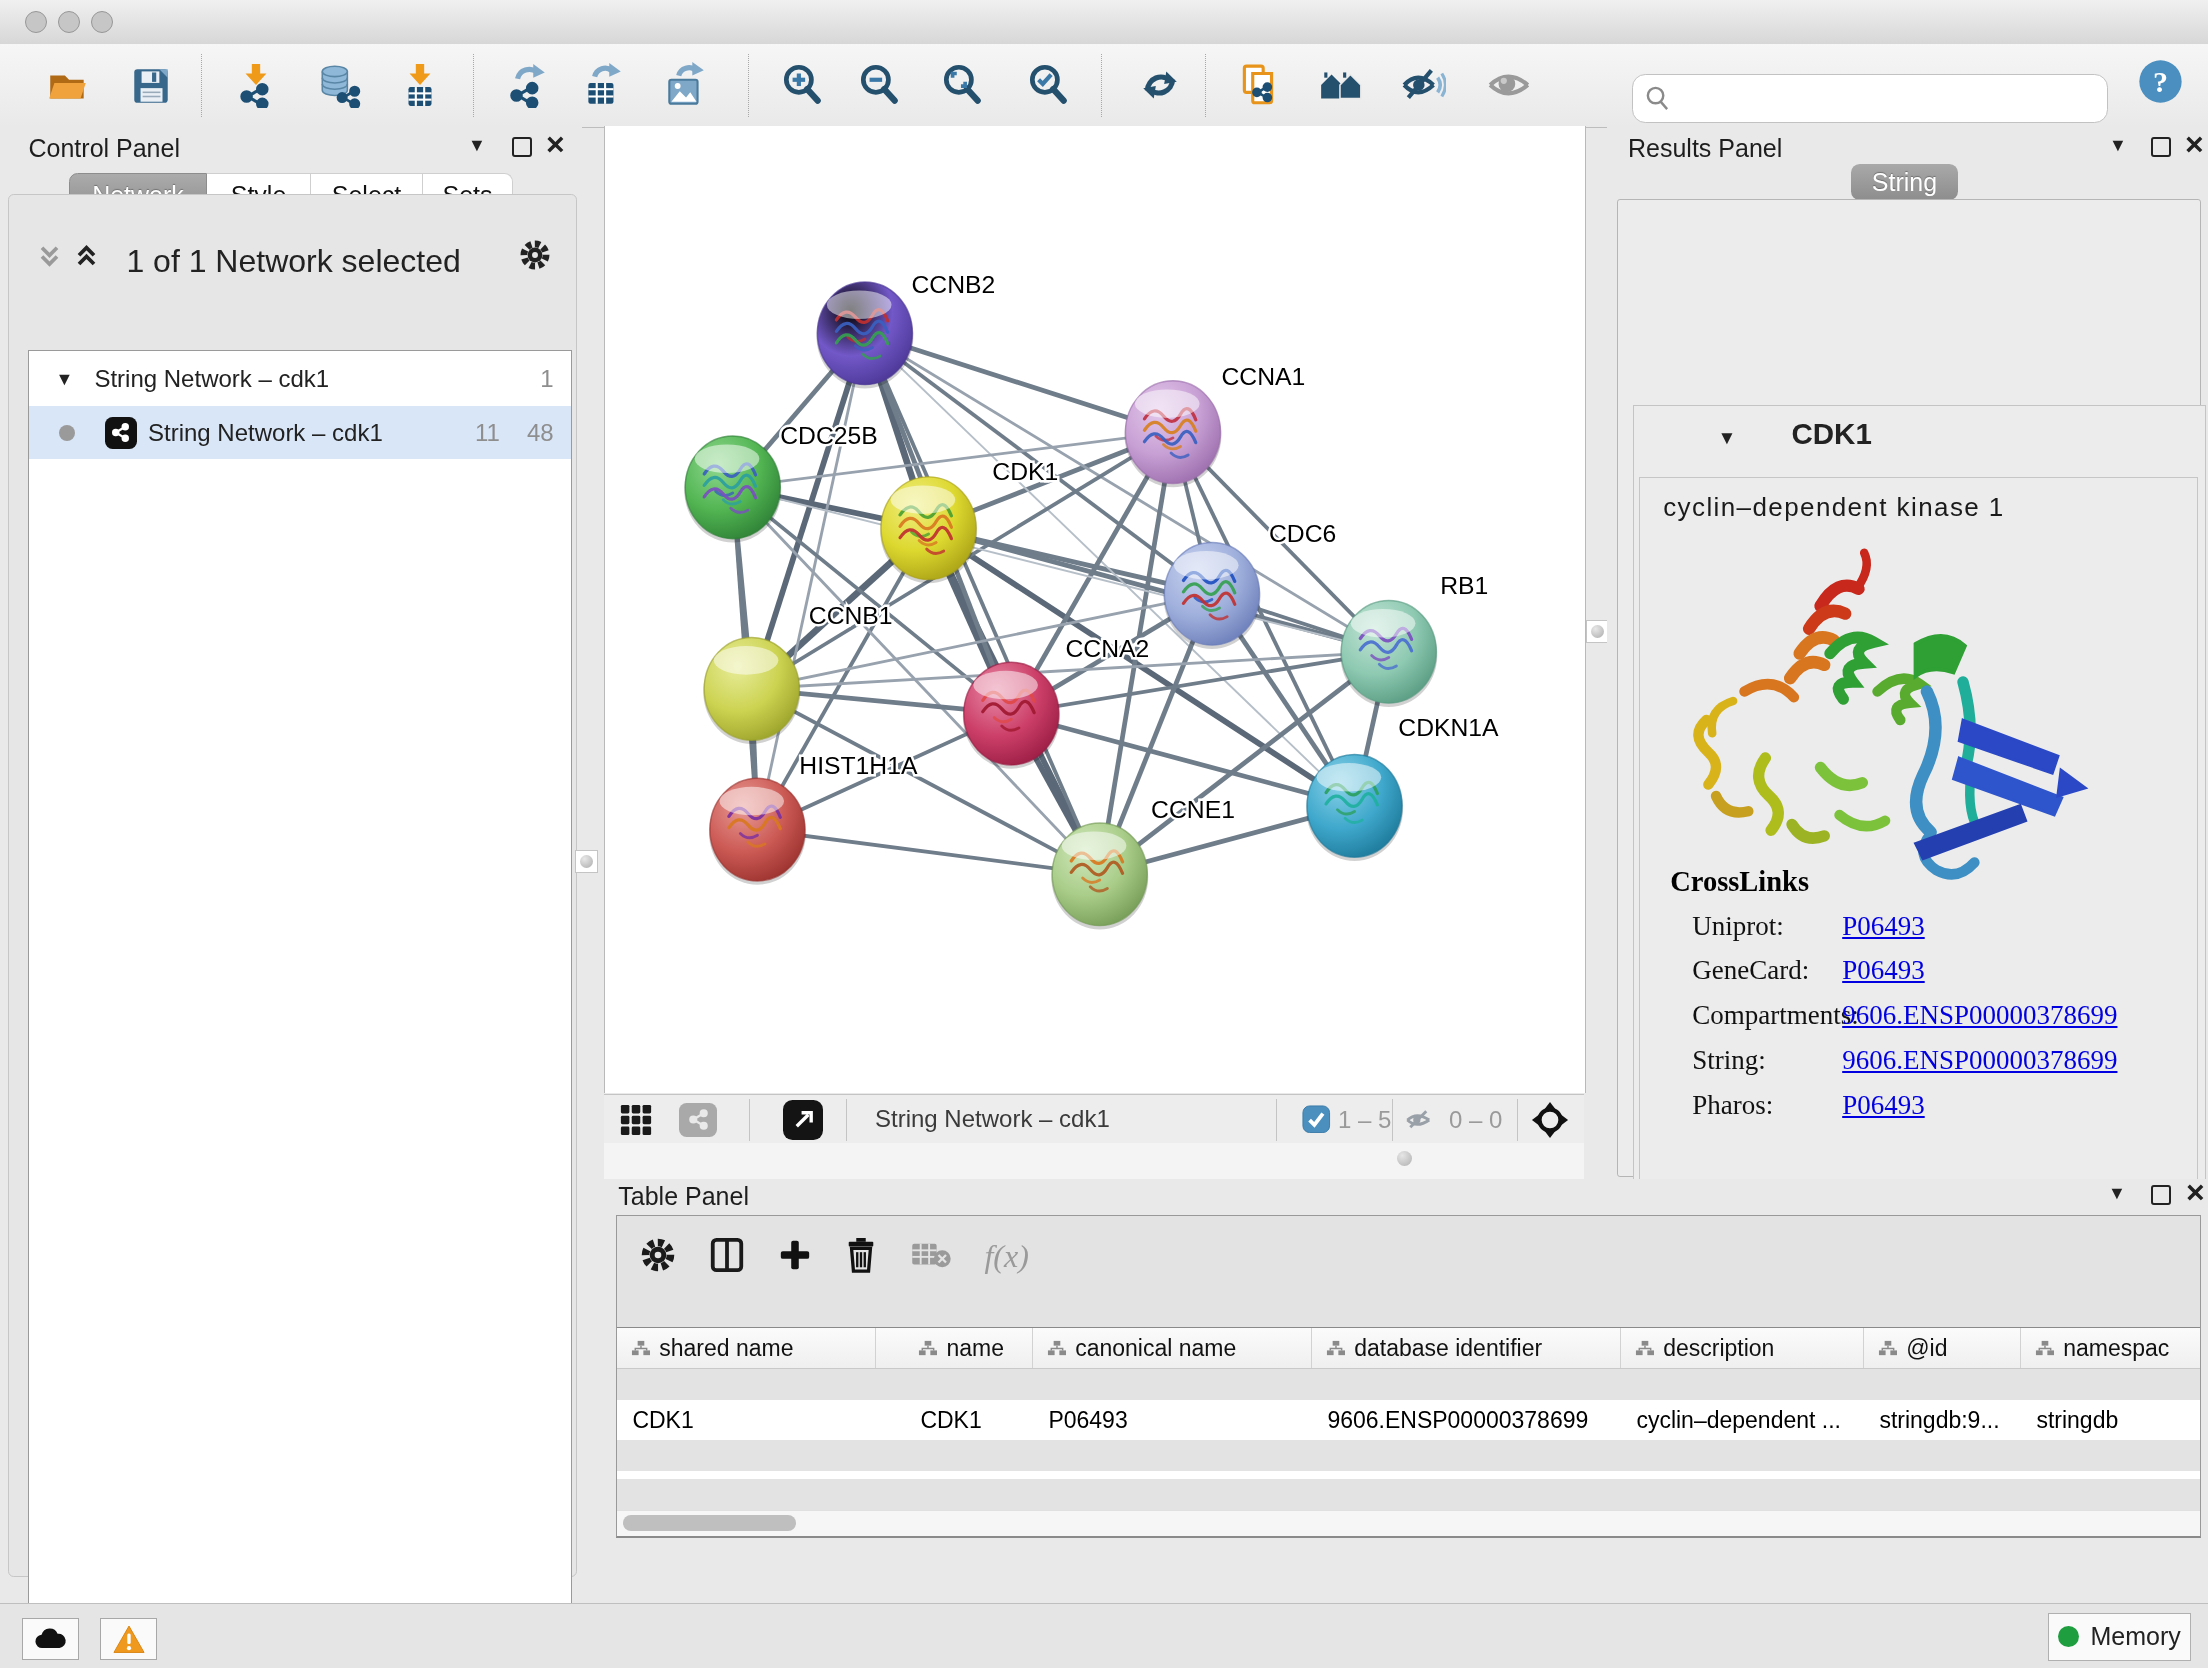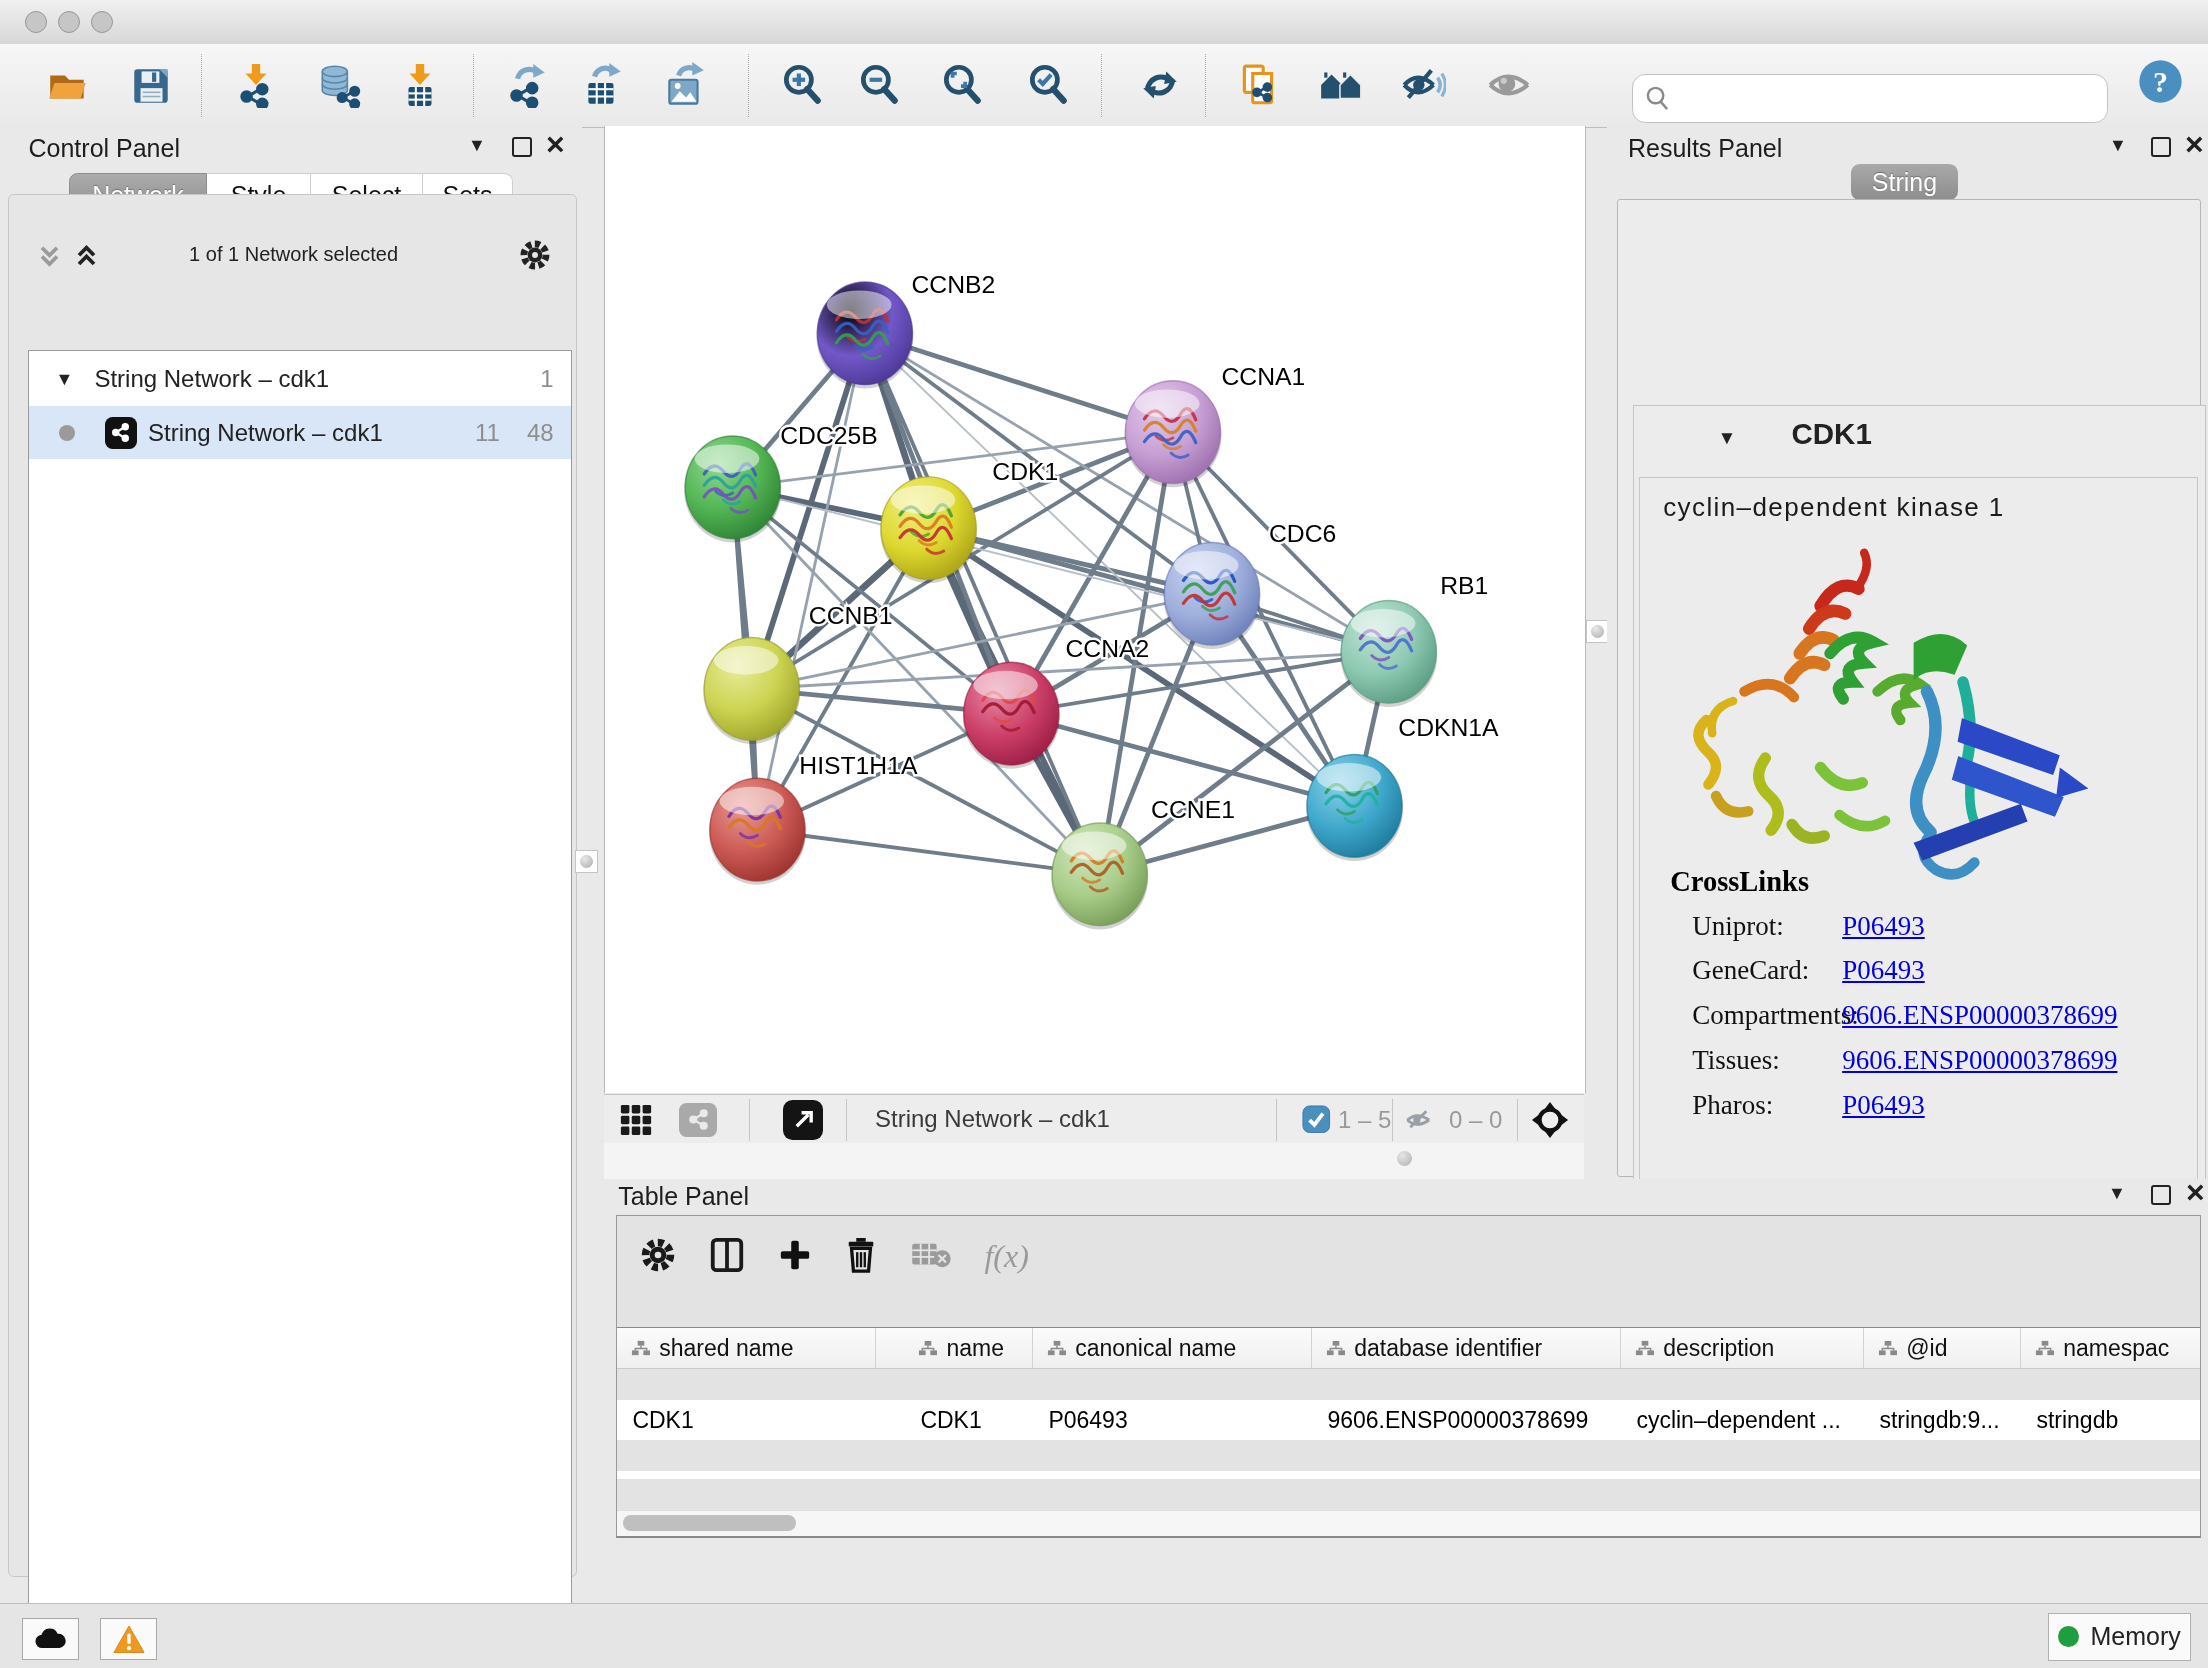--- a/index.html
+++ b/index.html
@@ -302,21 +302,21 @@
             <polyline points="4,3 10,9 16,3" stroke="#9a9a9a" stroke-width="3" fill="none"></polyline>
             <polyline points="4,10 10,16 16,10" stroke="#9a9a9a" stroke-width="3" fill="none"></polyline>
           </svg>
       </span>
       <span class="abs" style="left:65px;top:49px">
         <svg width="25" height="25" viewBox="0 0 20 20">
             <polyline points="4,9 10,3 16,9" stroke="#222" stroke-width="3" fill="none"></polyline>
             <polyline points="4,16 10,10 16,16" stroke="#222" stroke-width="3" fill="none"></polyline>
           </svg>
       </span>
-      <span class="abs" style="left:114px;top:48px;width:342px;text-align:center;font-size:20px">1 of 1 Network selected</span>
+      <span class="abs" style="left:114px;top:48px;width:342px;text-align:center;font-size:32px">1 of 1 Network selected</span>
       <span class="abs" style="left:510px;top:44px">
         <svg width="32" height="32" viewBox="0 0 26 26">
             <circle cx="13" cy="13" r="9" fill="none" stroke="#222" stroke-width="5.5" stroke-dasharray="4.2 2.8"></circle>
             <circle cx="13" cy="13" r="6" fill="#222"></circle>
             <circle cx="13" cy="13" r="2.4" fill="#e6e6e6"></circle>
           </svg>
       </span>
 
       <div id="cp-listbox" class="abs">
         <div class="tree-row" style="top:1.9px">
@@ -699,21 +699,21 @@
             </g>
           </svg>
 
           <span class="abs xl-serif" style="left:30px;top:388px;font-size:28.5px;font-weight:bold;color:#000">CrossLinks</span>
           <span class="abs xl-serif xl-label" style="top:433px">Uniprot:</span>
           <span class="abs xl-serif xl-value" style="top:433px">P06493</span>
           <span class="abs xl-serif xl-label" style="top:477px">GeneCard:</span>
           <span class="abs xl-serif xl-value" style="top:477px">P06493</span>
           <span class="abs xl-serif xl-label" style="top:522px">Compartments:</span>
           <span class="abs xl-serif xl-value" style="top:522px">9606.ENSP00000378699</span>
-          <span class="abs xl-serif xl-label" style="top:567px">Tissues:</span>
+          <span class="abs xl-serif xl-label" style="top:567px">String:</span>
           <span class="abs xl-serif xl-value" style="top:567px">9606.ENSP00000378699</span>
           <span class="abs xl-serif xl-label" style="top:612px">Pharos:</span>
           <span class="abs xl-serif xl-value" style="top:612px">P06493</span>
         </div>
       </div>
     </div>
   </div>
 
   <div id="table-panel" class="abs">
     <span class="abs panel-title" style="left:14.3px;top:2.9px">Table Panel</span>

